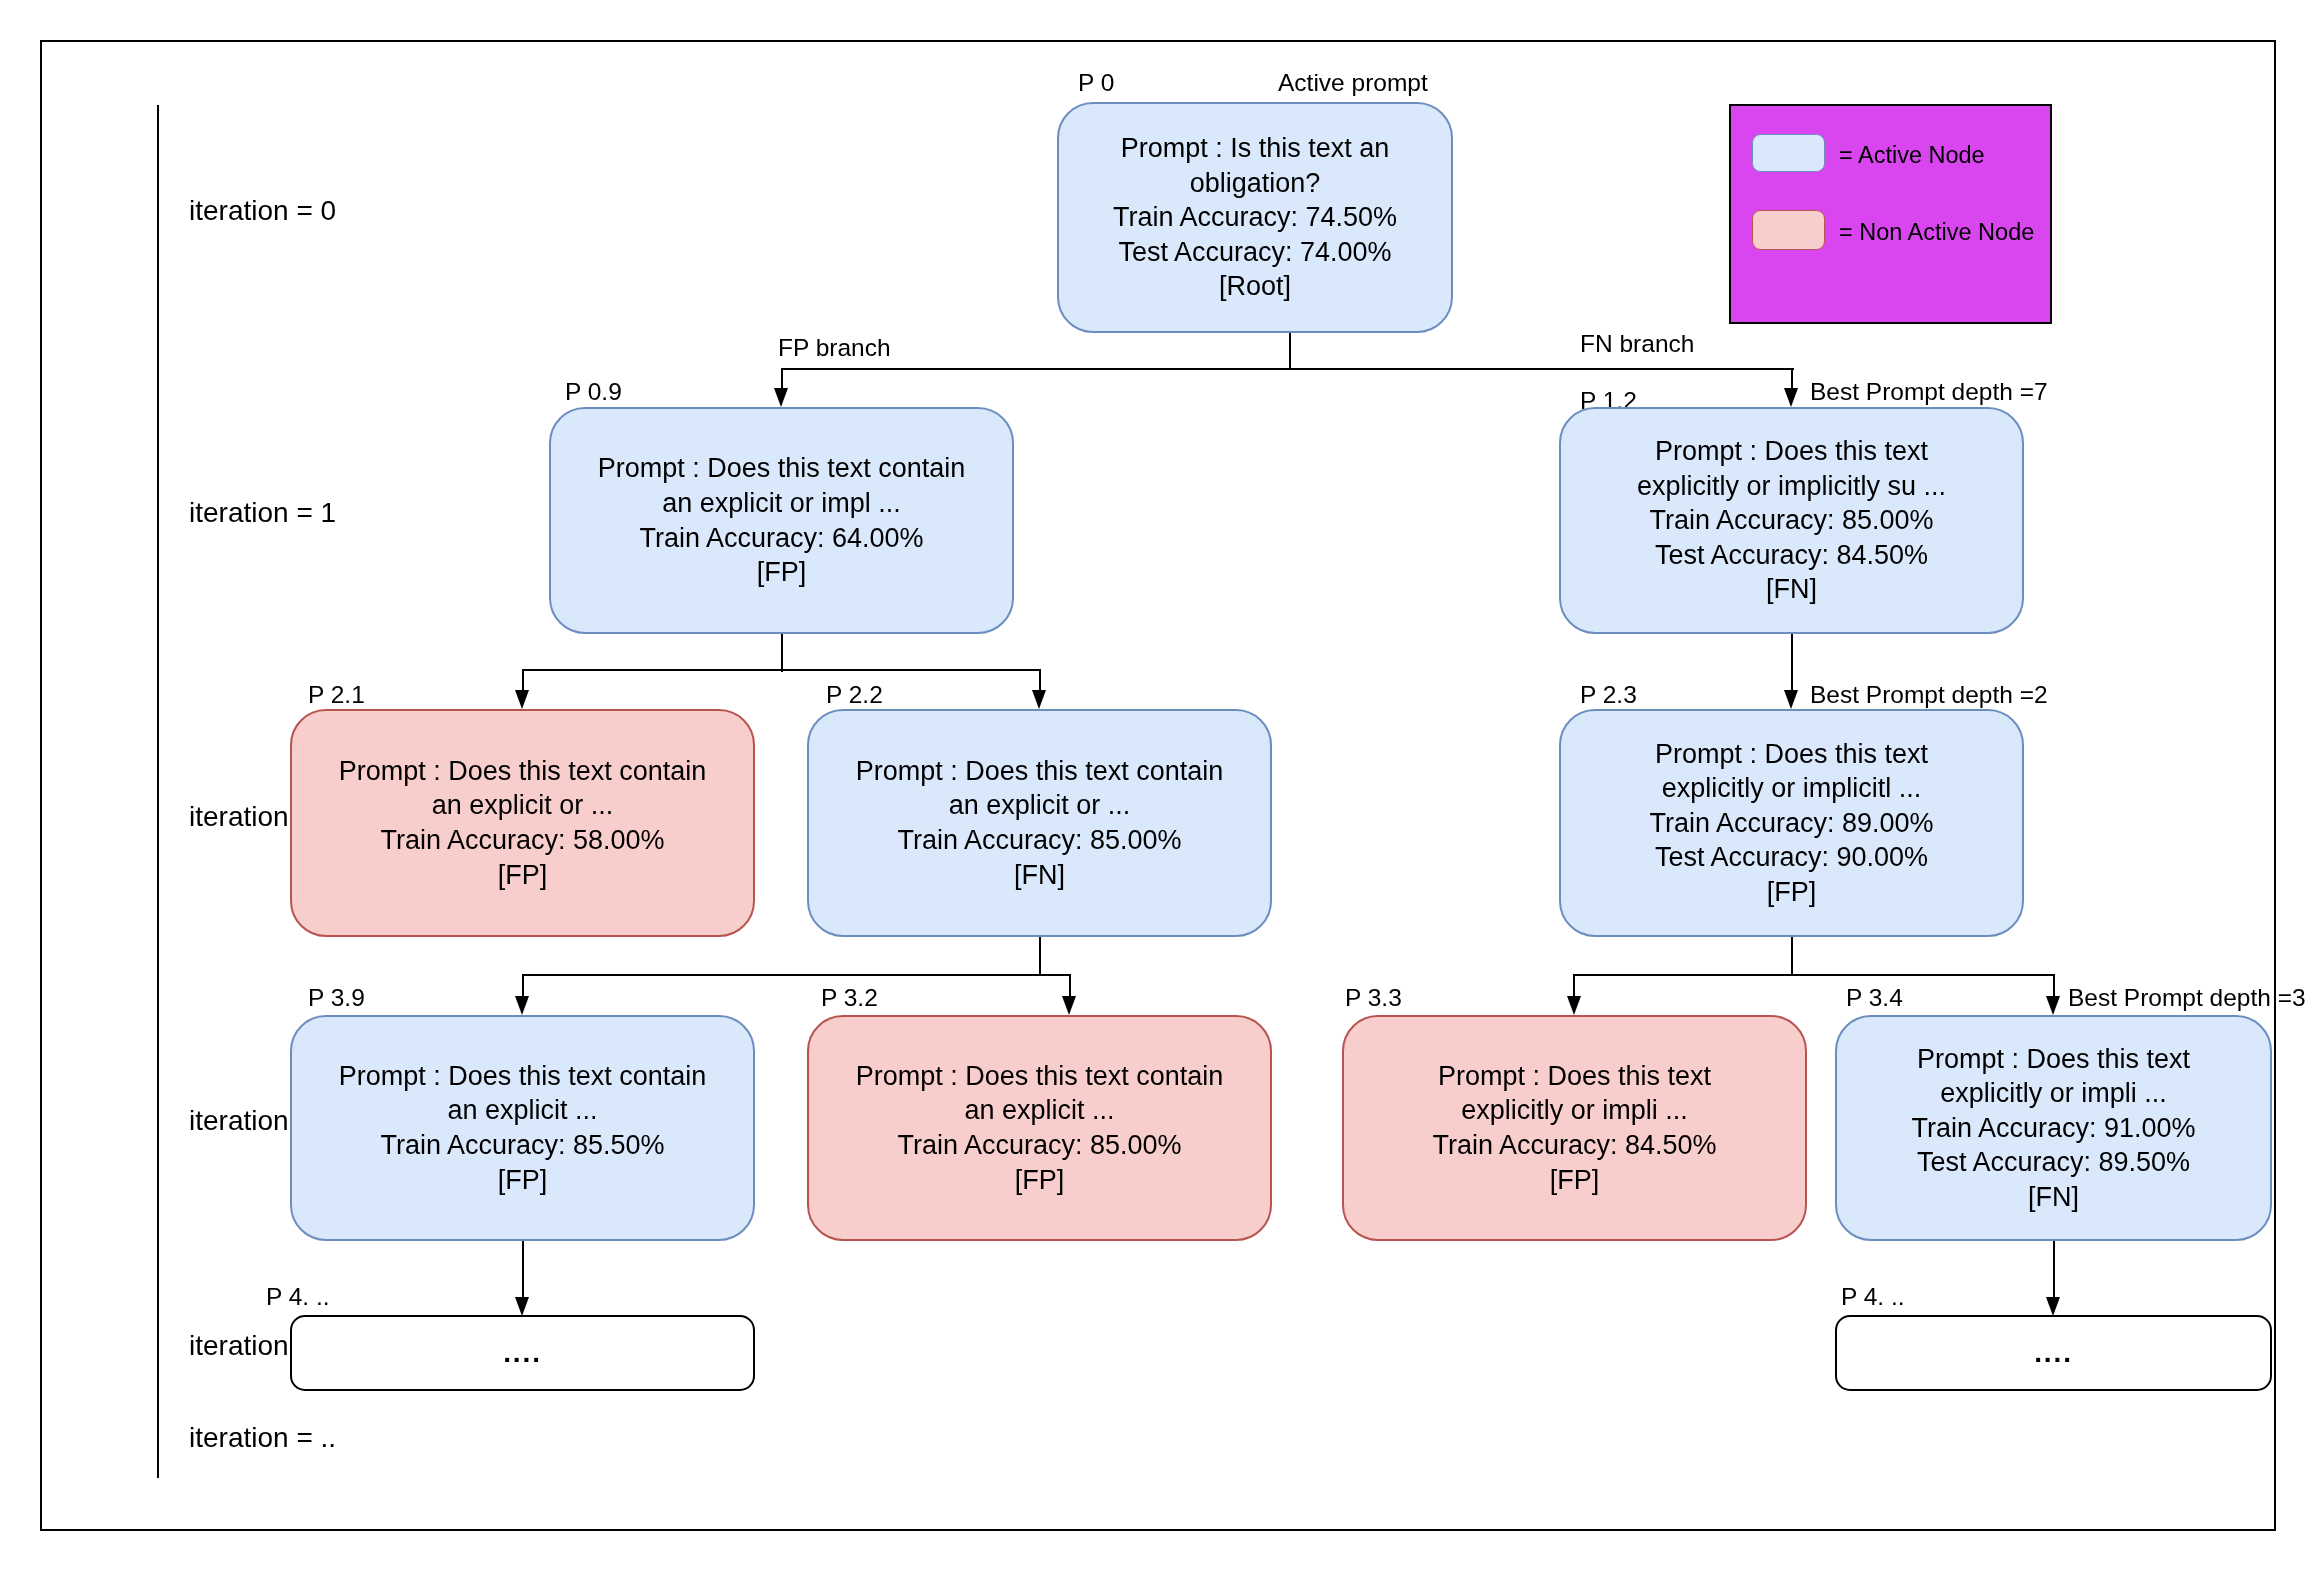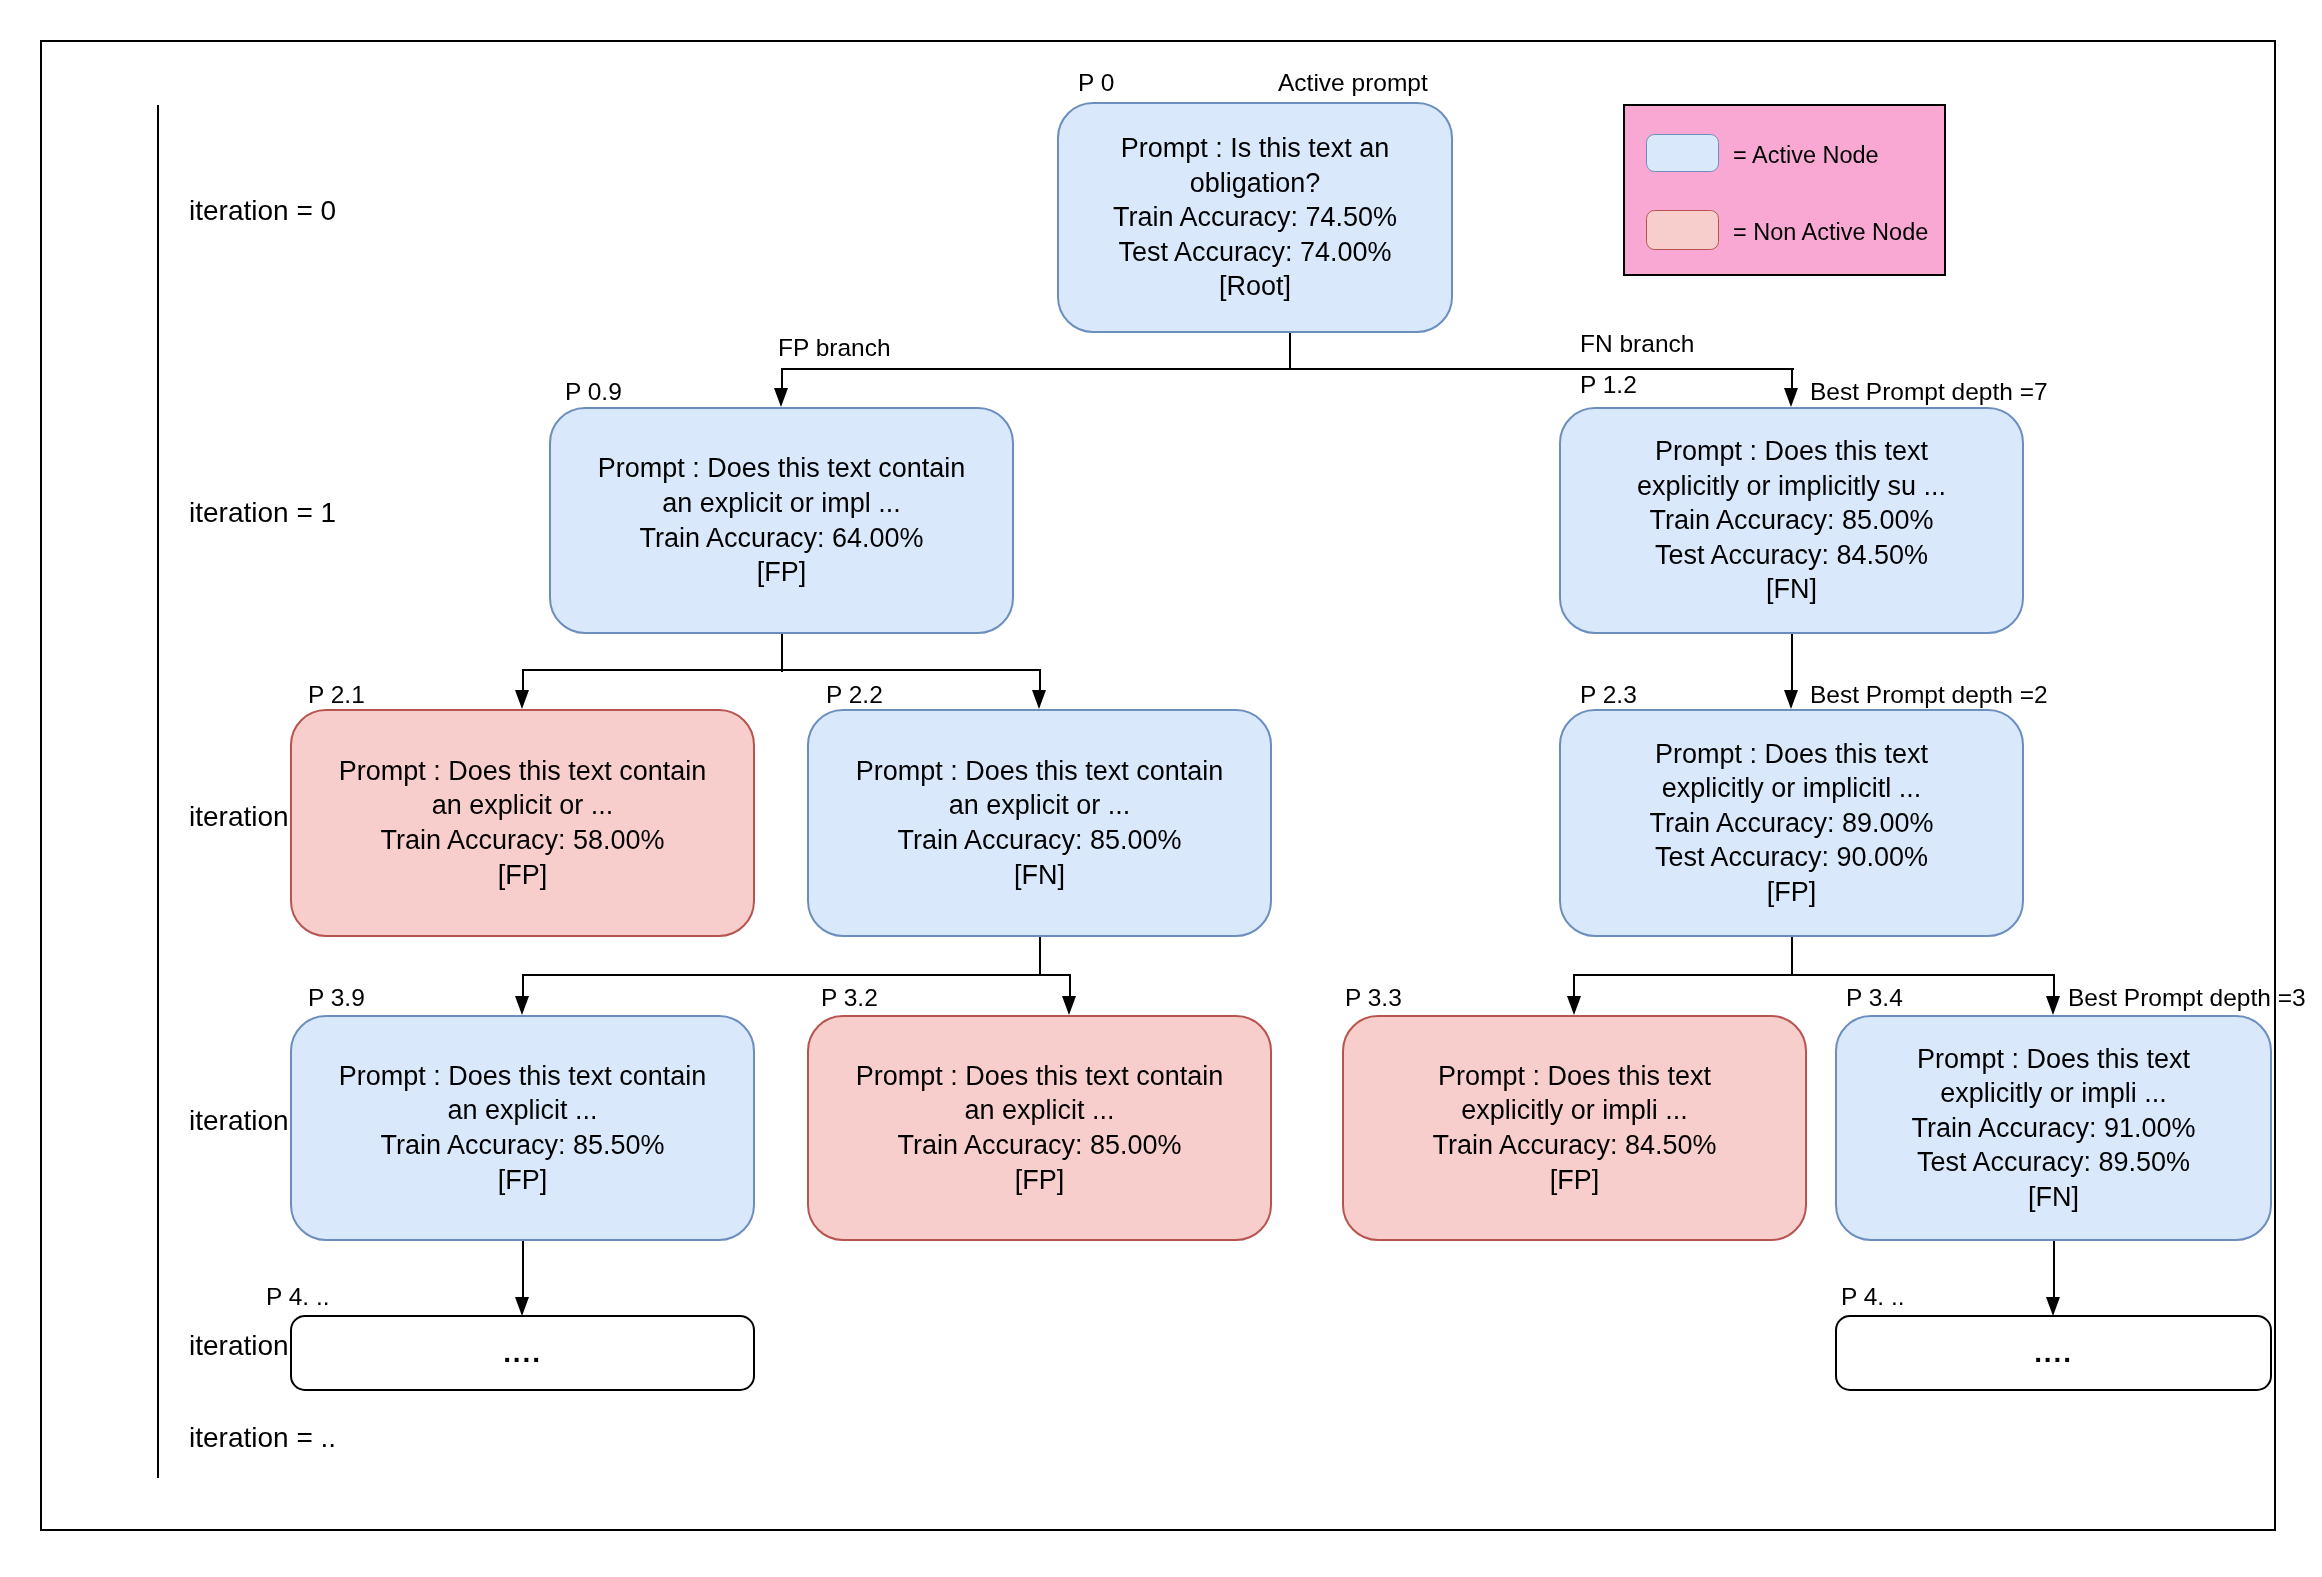--- a/index.html
+++ b/index.html
@@ -15,22 +15,22 @@
   .node.inactive{background:#f8cecc;border:2.4px solid #b85450;}
   .node.plain{background:#ffffff;border:2.4px solid #000;border-radius:15px;
         font-weight:bold;letter-spacing:1.9px;font-size:28px;}
   .lbl{position:absolute;font-size:24.5px;line-height:1.1;white-space:nowrap;text-align:right;}
   .iter{position:absolute;left:162px;font-size:28px;white-space:nowrap;margin-left:27px;}
   .vline{position:absolute;width:1.9px;background:#000;}
   .hline{position:absolute;height:1.9px;background:#000;}
   .arrow-down{position:absolute;width:0;height:0;
         border-left:7.5px solid transparent;border-right:7.5px solid transparent;
         border-top:19px solid #000;}
-  .legend-box{position:absolute;left:1623px;top:104px;width:323px;height:172px;
-        border:2.8px solid #000;box-sizing:border-box;background:#f9a8d4;}
+  .legend-box{position:absolute;left:1729px;top:104px;width:323px;height:220px;
+        border:2.8px solid #000;box-sizing:border-box;background:#d946ef;}
   .legend-swatch{position:absolute;left:21px;width:73px;box-sizing:border-box;border-radius:8.5px;}
   .legend-swatch.blue{top:28px;height:38px;background:#dae8fc;border:1.9px solid #6c8ebf;}
   .legend-swatch.red{top:104px;height:40px;background:#f8cecc;border:1.9px solid #b85450;}
   .legend-label{position:absolute;left:108px;font-size:23.5px;white-space:nowrap;}
   .legend-label.l1{top:36px;}
   .legend-label.l2{top:113px;}
 </style>
 </head>
 <body>
 
@@ -51,21 +51,21 @@
     <div class="legend-label l1">= Active Node</div>
     <div class="legend-swatch red"></div>
     <div class="legend-label l2">= Non Active Node</div>
   </div>
 
   <div class="lbl" style="left:1078px;top:70px">P 0</div>
   <div class="lbl" style="left:1278px;top:70px">Active prompt</div>
   <div class="lbl" style="left:778px;top:335px">FP branch</div>
   <div class="lbl" style="left:1580px;top:331px">FN branch</div>
   <div class="lbl" style="left:565px;top:379px">P 0.9</div>
-  <div class="lbl" style="left:1580px;top:372px">P 1.2</div>
+  <div class="lbl" style="left:1580px;top:388px">P 1.2</div>
   <div class="lbl" style="left:1810px;top:379px">Best Prompt depth =7</div>
   <div class="lbl" style="left:308px;top:682px">P 2.1</div>
   <div class="lbl" style="left:826px;top:682px">P 2.2</div>
   <div class="lbl" style="left:1580px;top:682px">P 2.3</div>
   <div class="lbl" style="left:1810px;top:682px">Best Prompt depth =2</div>
   <div class="lbl" style="left:308px;top:985px">P 3.9</div>
   <div class="lbl" style="left:821px;top:985px">P 3.2</div>
   <div class="lbl" style="left:1345px;top:985px">P 3.3</div>
   <div class="lbl" style="left:1846px;top:985px">P 3.4</div>
   <div class="lbl" style="left:2068px;top:985px">Best Prompt depth =3</div>

